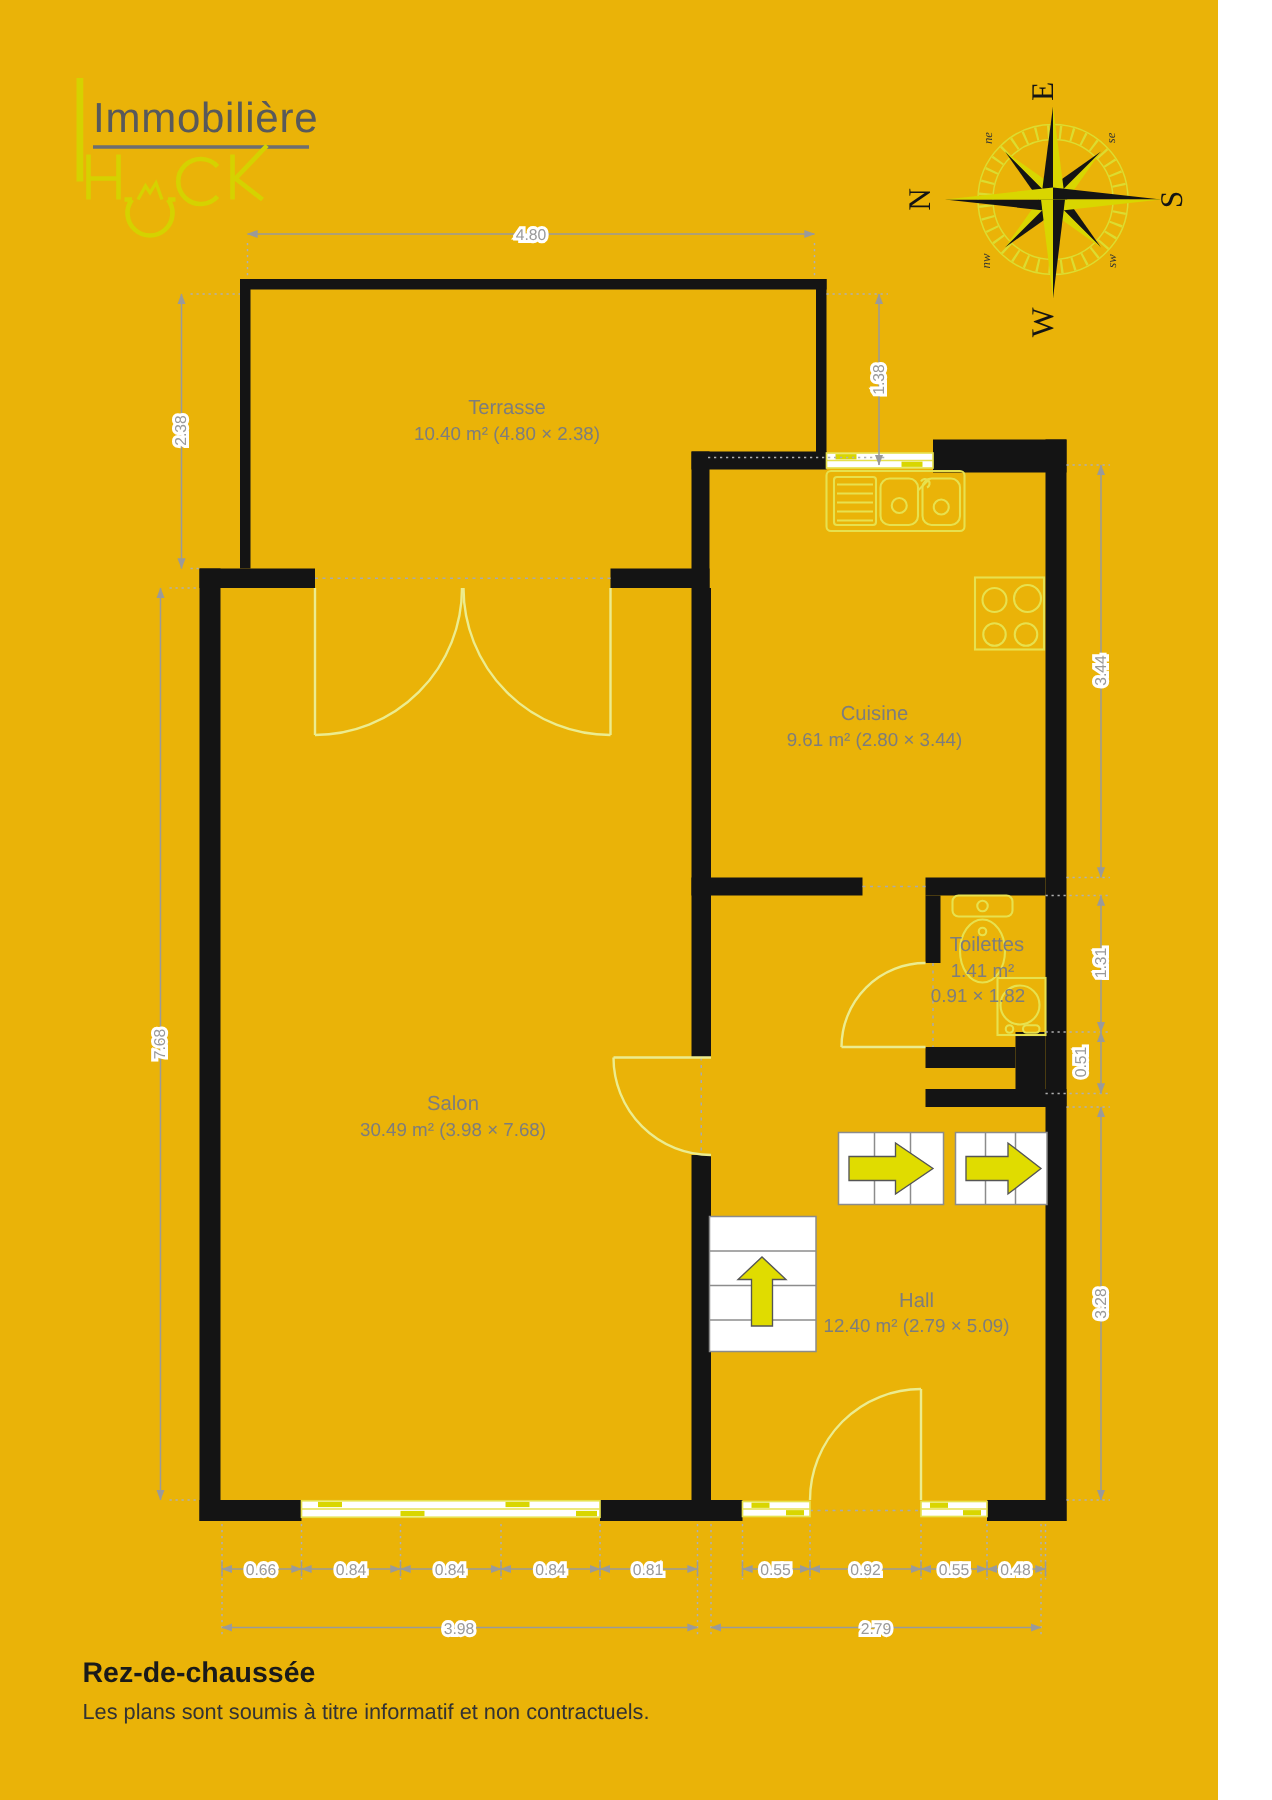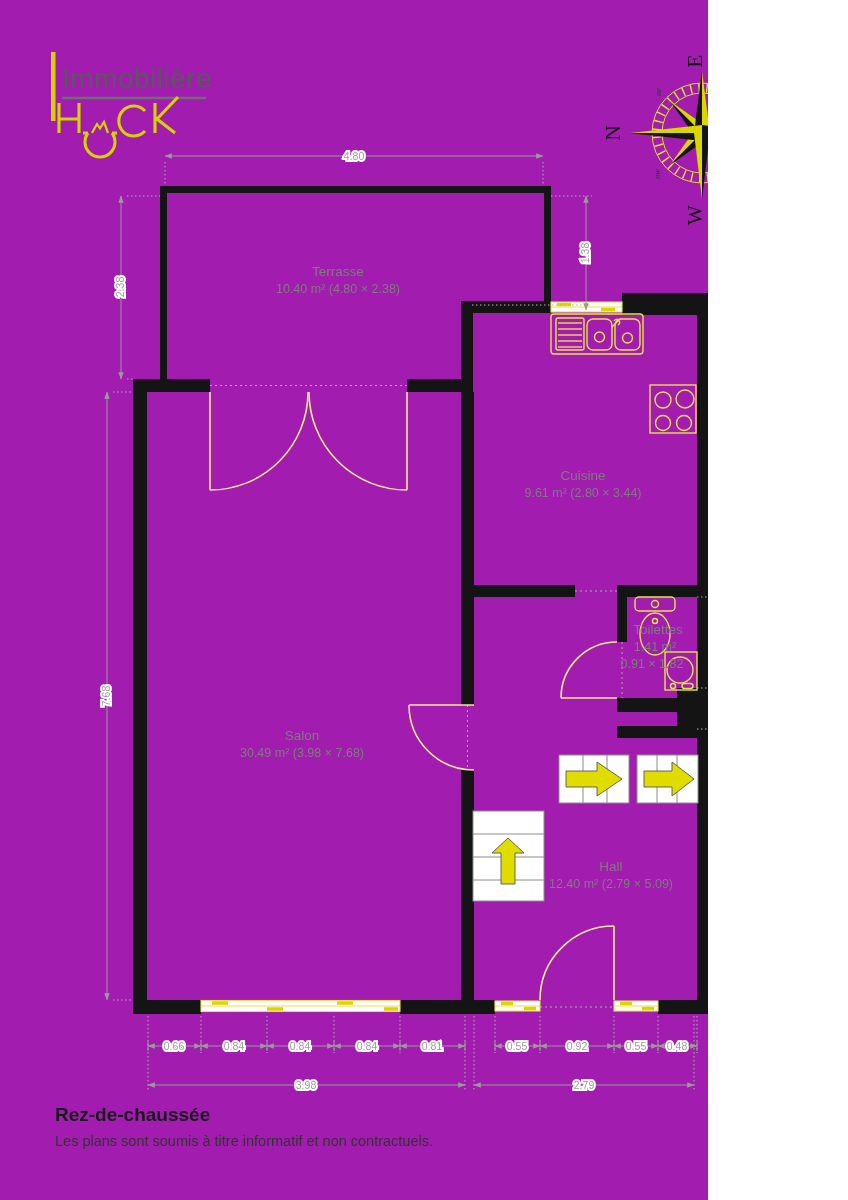--- a/index.html
+++ b/index.html
@@ -1,16 +1,16 @@
 <!DOCTYPE html>
 <html><head>
 <meta charset="utf-8">
 <style>
   html,body{margin:0;padding:0;background:#ffffff;}
-  .page{position:relative;width:708px;height:1200px;background:#a21caf;overflow:hidden;
+  .page{position:relative;width:812px;height:1200px;background:#eab308;overflow:hidden;
         font-family:"Liberation Sans","DejaVu Sans",sans-serif;text-align:center;}
   svg text{user-select:none;}
   .room-name{font-size:13.5px;fill:#7d7d7d;}
   .room-detail{font-size:12.5px;fill:#7d7d7d;}
   .dim{font-size:10.5px;fill:#9a9a9a;stroke:#ffffff;stroke-width:4px;paint-order:stroke;}
   .agency{font-size:28px;fill:#58595b;letter-spacing:0.5px;}
   .cardinal{font-family:"Liberation Serif","DejaVu Serif",serif;font-size:21px;fill:#141414;}
   .intercardinal{font-family:"Liberation Serif","DejaVu Serif",serif;font-size:8.5px;fill:#333;font-style:italic;}
   .footer-title{font-size:19px;font-weight:bold;fill:#1a1a1a;}
   .footer-note{font-size:14.5px;fill:#333333;}

